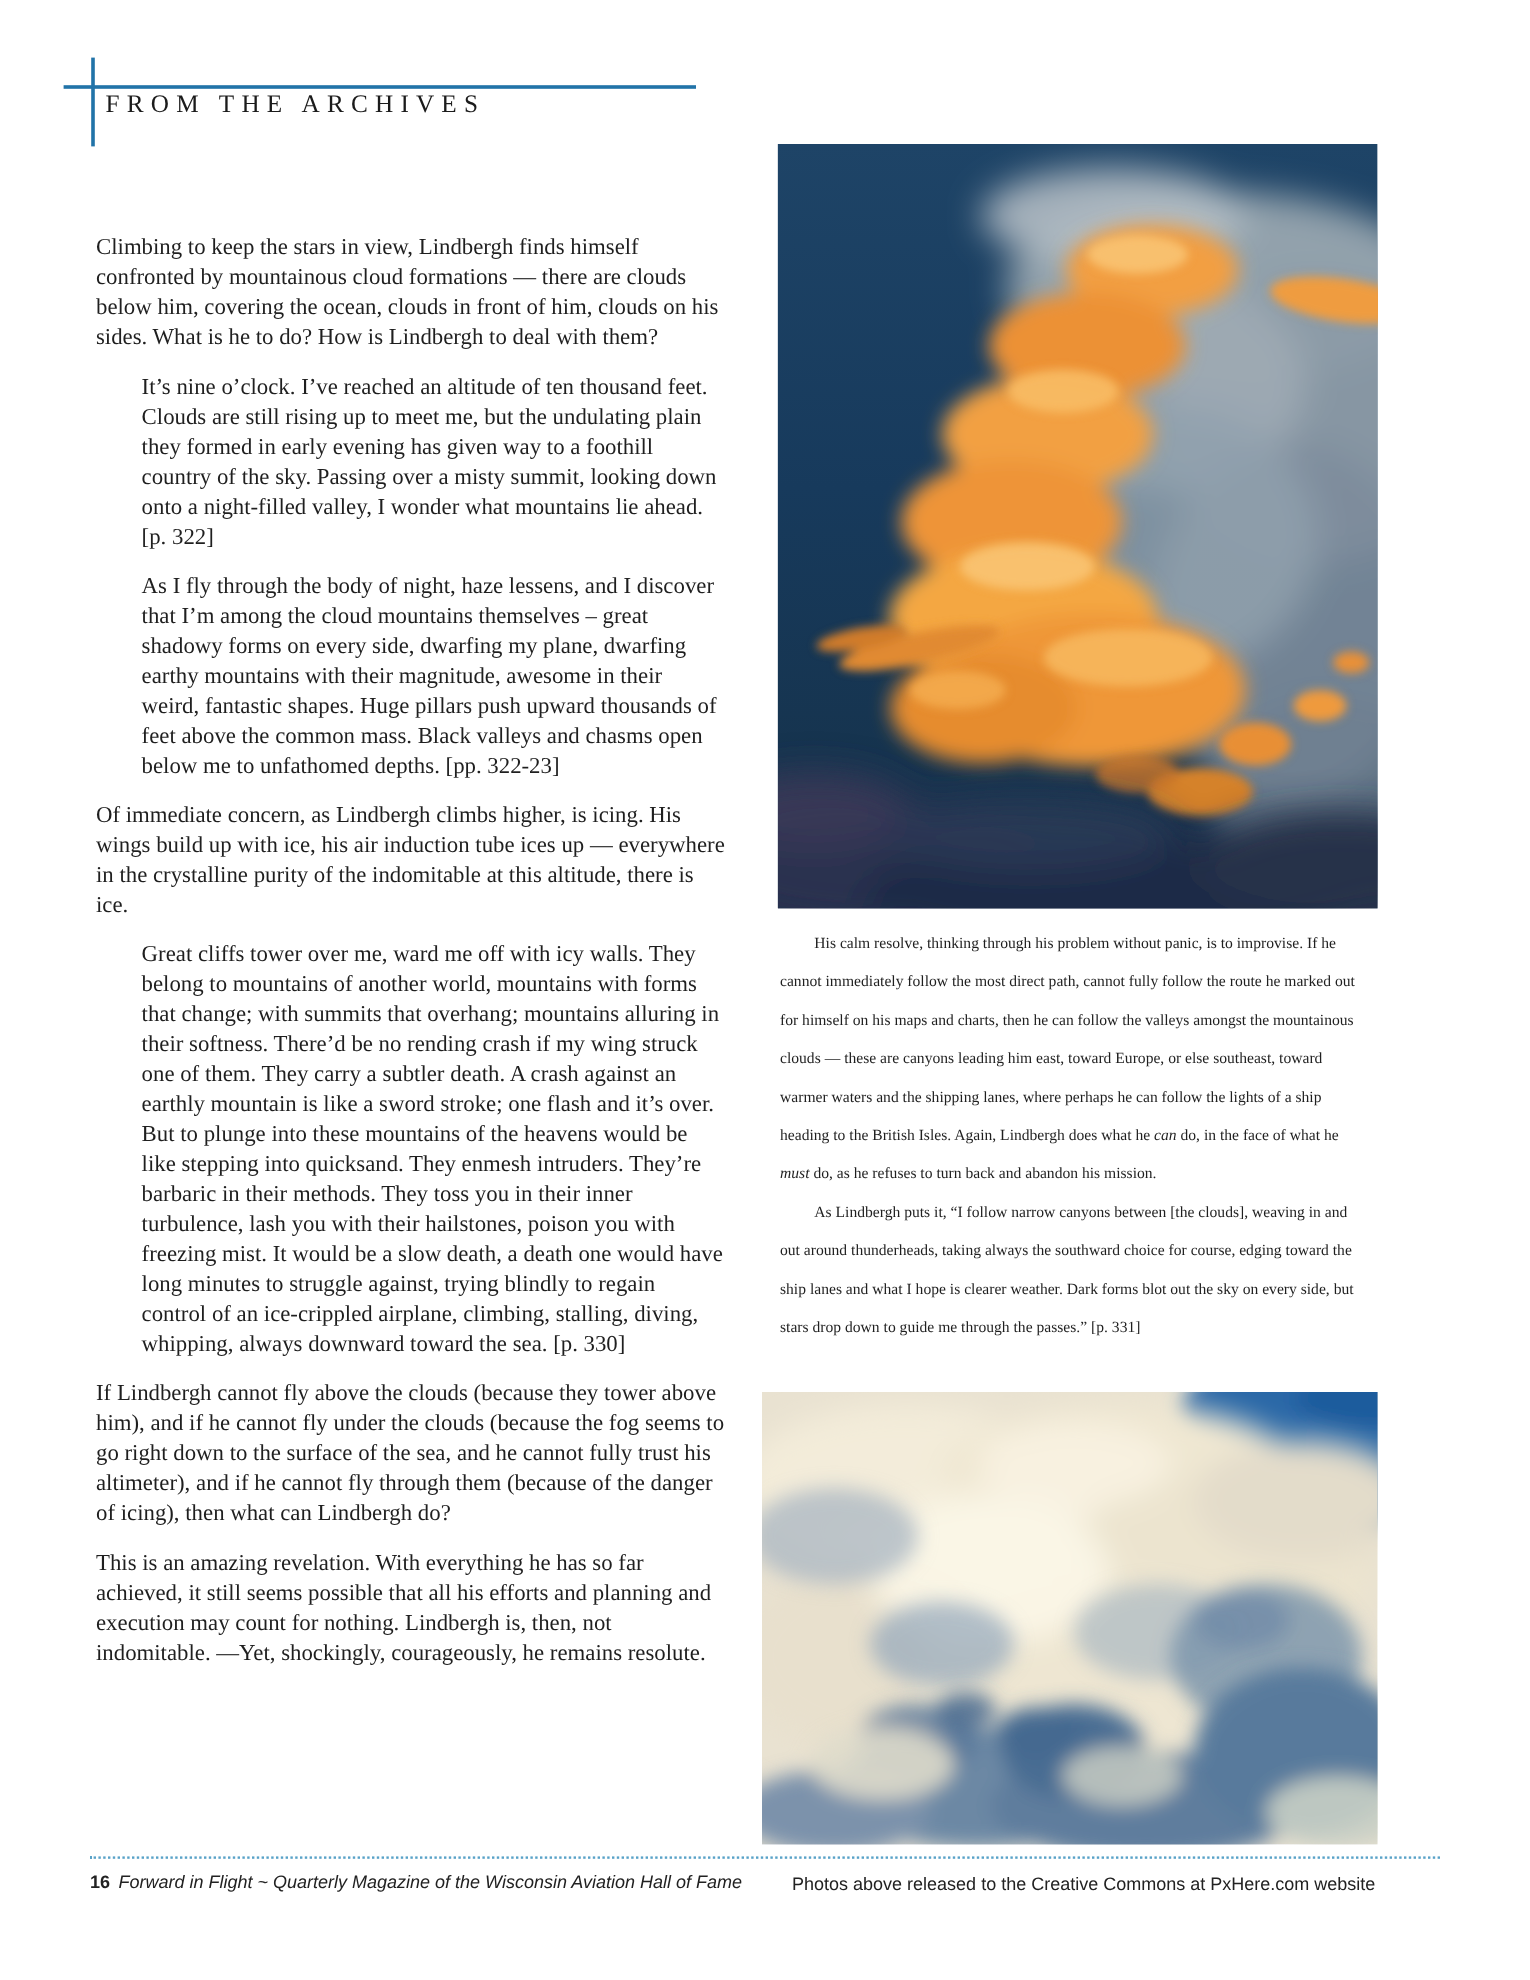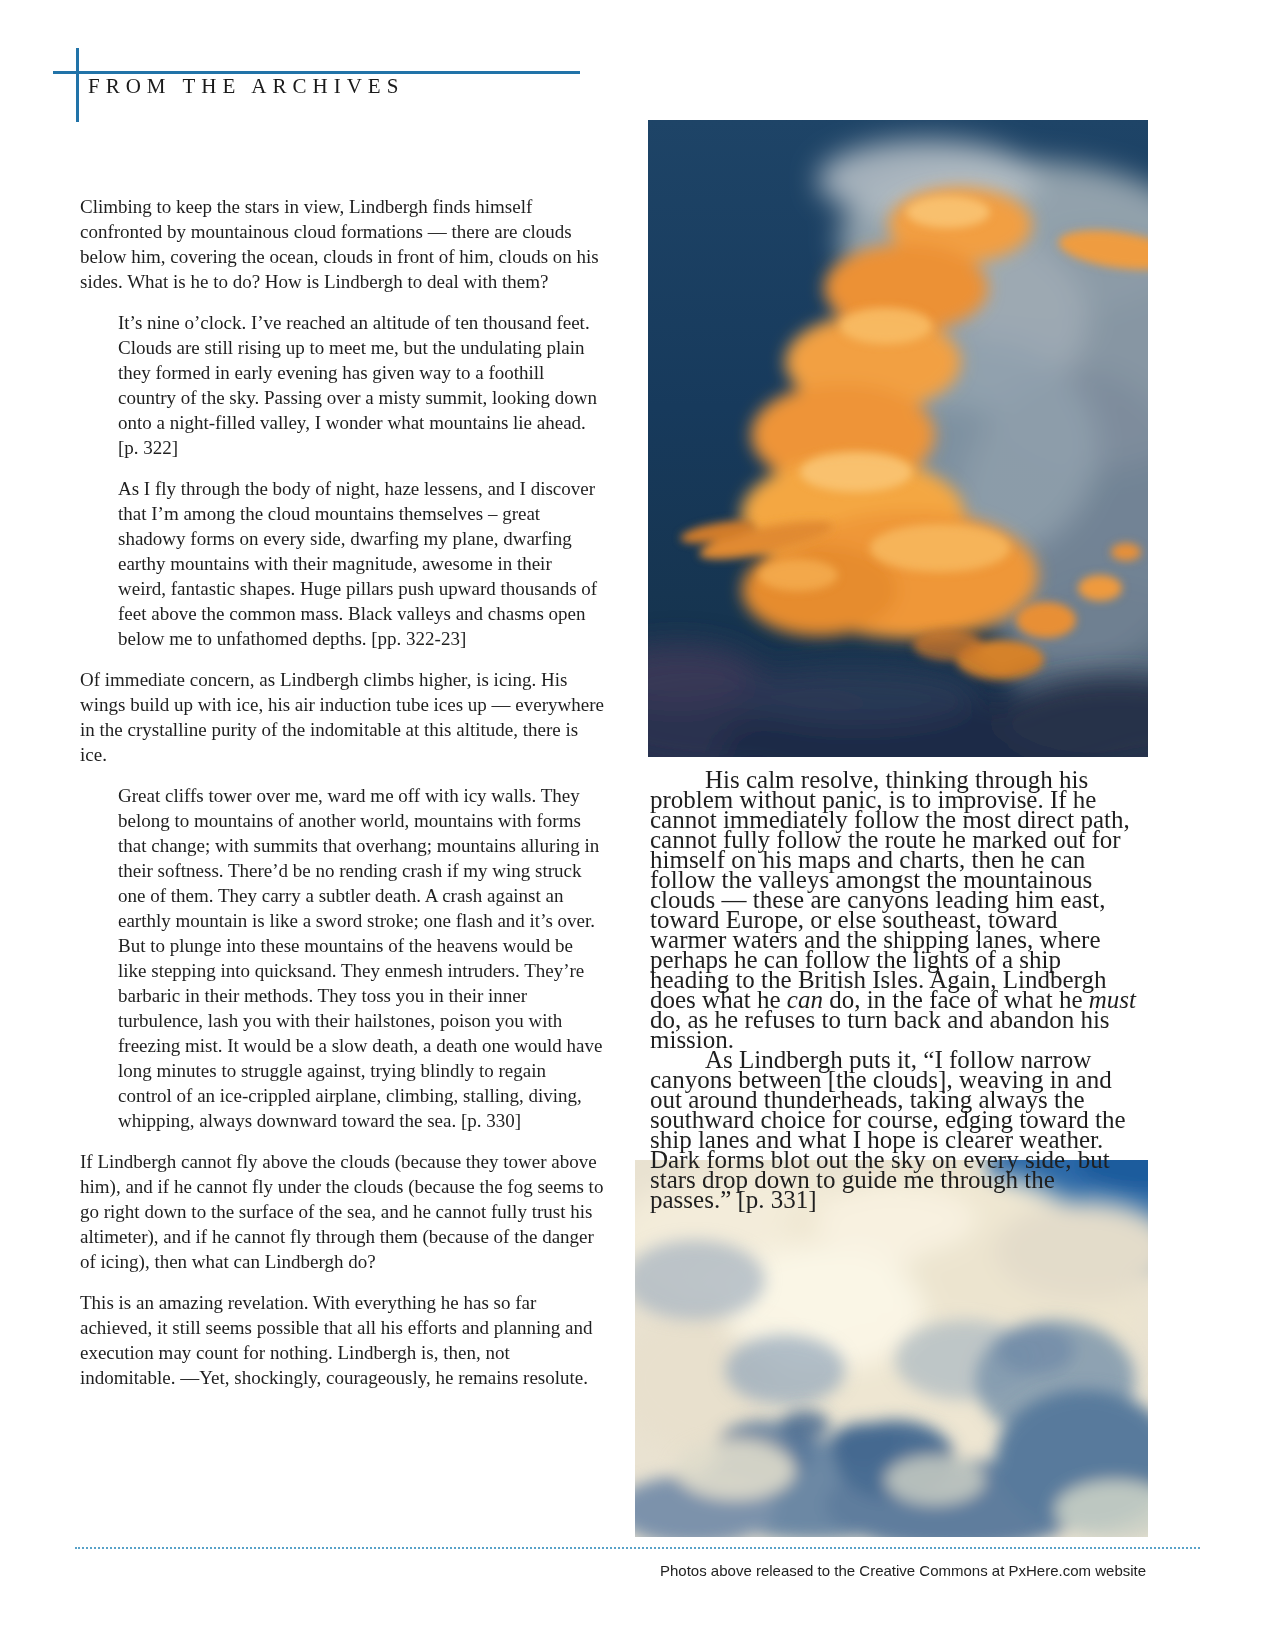--- a/index.html
+++ b/index.html
@@ -15,21 +15,21 @@
   
   .col-left{position:absolute;left:80px;top:178px;width:524px;
             font-size:19px;line-height:25px;text-align:left;}
   .col-left h2{font-size:19px;line-height:25px;margin:0;font-weight:bold;}
   .col-left h2 + p{margin-top:0;}
   .col-left p{margin:16px 0 0 0;}
   .col-left blockquote{margin:16px 0 16px 38px;padding:0;}
 
   
   .col-right{position:absolute;left:650px;top:770px;width:487px;
-             font-size:25px;line-height:20px;}
+             font-size:13px;line-height:32px;}
   .col-right p{margin:0;text-indent:2.2em;}
 
   
   .photo-top{position:absolute;left:648px;top:120px;width:500px;height:637px;}
   .photo-bottom{position:absolute;left:635px;top:1160px;width:513px;height:377px;}
   .photo-top svg,.photo-bottom svg{display:block;width:100%;height:100%;}
 
   
   .footer-rule{position:absolute;left:75px;top:1547px;width:1125px;height:0;
                border-top:2px dotted #59a2c8;}
@@ -171,15 +171,18 @@
     <p>If Lindbergh cannot fly above the clouds (because they tower above him), and if he cannot fly under the clouds (because the fog seems to go right down to the surface of the sea, and he cannot fully trust his altimeter), and if he cannot fly through them (because of the danger of icing), then what can Lindbergh do?</p>
     <p>This is an amazing revelation. With everything he has so far achieved, it still seems possible that all his efforts and planning and execution may count for nothing. Lindbergh is, then, not indomitable. —Yet, shockingly, courageously, he remains resolute.</p>
   </div>
 
   <div class="col-right">
     <p><span>His calm resolve, thinking through his problem without panic, is to improvise. If he cannot immediately follow the most direct path, cannot fully follow the route he marked out for himself on his maps and charts, then he can follow the valleys amongst the mountainous clouds — these are canyons leading him east, toward Europe, or else southeast, toward warmer waters and the shipping lanes, where perhaps he can follow the lights of a ship heading to the British Isles. Again, Lindbergh does what he </span><i>can</i><span> do, in the face of what he </span><i>must</i><span> do, as he refuses to turn back and abandon his mission.</span></p>
     <p>As Lindbergh puts it, “I follow narrow canyons between [the clouds], weaving in and out around thunderheads, taking always the southward choice for course, edging toward the ship lanes and what I hope is clearer weather. Dark forms blot out the sky on every side, but stars drop down to guide me through the passes.” [p. 331]</p>
   </div>
 
   <div class="footer-rule"></div>
+  <div class="footer-left">
+    <span class="pn">16</span><span class="mag">Forward in Flight ~ Quarterly Magazine of the Wisconsin Aviation Hall of Fame</span>
+  </div>
   <div class="footer-right">Photos above released to the Creative Commons at PxHere.com website</div>
 
 </div>
 
 </body></html>

